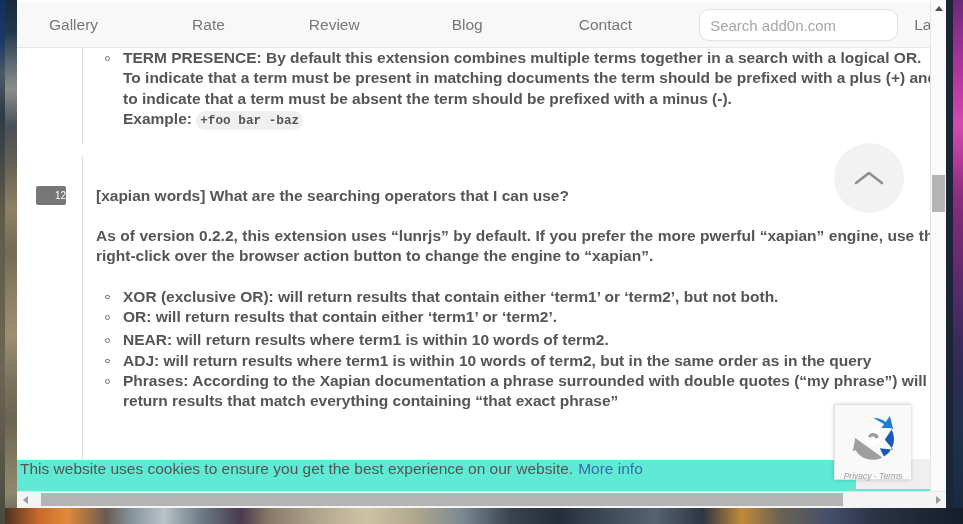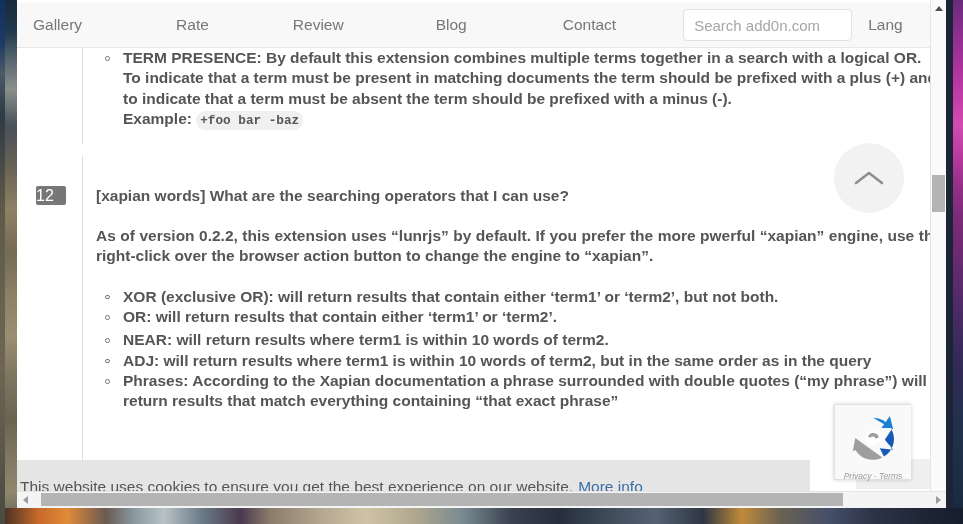--- a/index.html
+++ b/index.html
@@ -64,31 +64,31 @@
     border-bottom:1px solid #e7e7e7;
     display:flex;align-items:center;
     z-index:30;
   }
   .nav-link{
     color:#777777;font-size:15.5px;
     padding:0 0;margin:0;
     text-decoration:none;white-space:nowrap;
     display:inline-block;
   }
-  #nav-gallery{margin-left:16px;}
+  #nav-gallery{margin-left:32px;}
   #nav-rate{margin-left:94px;}
   #nav-review{margin-left:84px;}
   #nav-blog{margin-left:92px;}
   #nav-contact{margin-left:96px;}
   #nav-search{
     margin-left:67px;
-    width:169px;height:32px;
+    width:199px;height:32px;
     border:1px solid #e2e2e2;
     background:#ffffff;
-    border-radius:4px;
+    border-radius:10px;
     font-family:"Liberation Sans", sans-serif;
     font-size:15px;color:#1d4ed8;
     padding:0 10px;
     box-sizing:border-box;
     outline:none;
   }
   #nav-search::placeholder{color:#a6a6a6;}
   #nav-lang{margin-left:16px;}
 
   
@@ -101,21 +101,21 @@
   .faq-block{position:relative;}
 
   .rail{
     position:absolute;left:65px;top:0;bottom:0;width:1px;background:#dddddd;
   }
 
   .badge{
     position:absolute;
     width:30px;height:19px;
     background:#777777;color:#ffffff;
-    font-size:16px;line-height:19px;text-align:left;
+    font-size:10px;line-height:19px;text-align:right;
     border-radius:2px;
   }
 
   .content{
     position:absolute;left:79px;right:4px;
     color:#555555;
     font-weight:bold;
   }
 
   ul.q-list{
@@ -203,23 +203,23 @@
     font-size:14.5px;
     display:flex;align-items:center;justify-content:center;
     z-index:35;
     cursor:pointer;
     border:none;
     font-family:"Liberation Sans", sans-serif;
   }
 
   
   #cookie-banner{
-    position:absolute;left:17px;top:460px;width:793px;height:36px;
-    background:#e5e5e5;
-    display:flex;align-items:flex-end;
+    position:absolute;left:17px;top:460px;width:929px;height:36px;
+    background:#5eead4;
+    display:flex;align-items:flex-start;
     z-index:34;
   }
   #cookie-text{
     margin-left:3px;
     font-size:15.5px;color:#555555;
   }
   #cookie-more{
     color:#3a6ea5;margin-left:5px;text-decoration:none;font-size:15.5px;
     cursor:pointer;
   }

